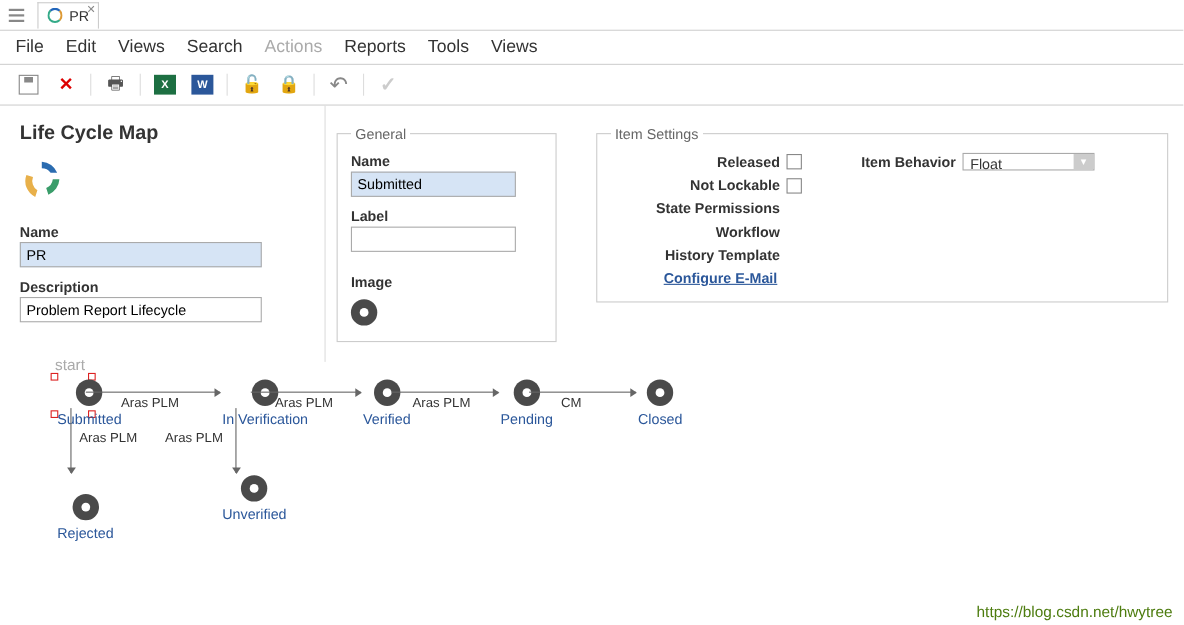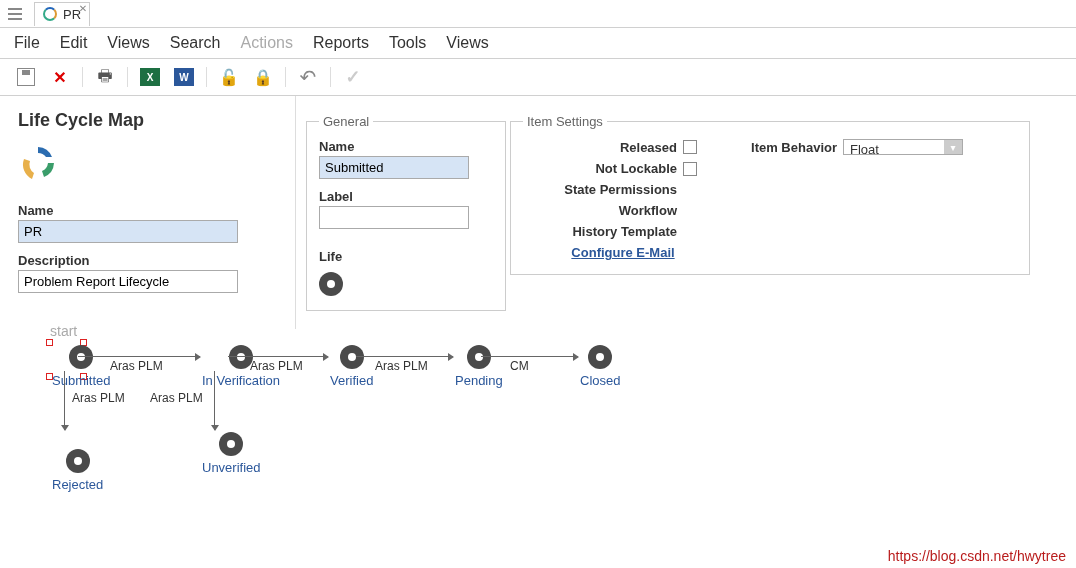--- a/index.html
+++ b/index.html
@@ -43,21 +43,21 @@
 
     .field-label { font-weight: bold; font-size: 13px; margin-bottom: 2px; }
     .text-input { width: 220px; padding: 3px 5px; border: 1px solid #aaa; font-size: 13px; margin-bottom: 10px; }
     .text-input.selected { background: #d6e4f5; }
 
     .right-panel { flex: 1; }
     .content-tabs { display: flex; border-bottom: 1px solid #ccc; padding-left: 4px; }
     .ctab { padding: 6px 16px; color: #555; cursor: pointer; }
     .ctab.active { border: 1px solid #ccc; border-bottom: 1px solid #fff; margin-bottom: -1px; color: #2b579a; }
 
-    .panels-row { display: flex; gap: 4px; padding: 18px 10px; align-items: flex-start; }
+    .panels-row { display: flex; gap: 36px; padding: 18px 10px; align-items: flex-start; }
     fieldset { border: 1px solid #ccc; padding: 10px 12px 14px; font-size: 13px; }
     legend { padding: 0 4px; color: #666; }
     .general-fs { width: 200px; }
     .settings-fs { width: 520px; }
 
     .settings-grid { display: grid; grid-template-columns: 160px 40px 120px 120px; row-gap: 6px; align-items: center; }
     .right-label { text-align: right; font-weight: bold; padding-right: 6px; }
     .chk { width: 14px; height: 14px; border: 1px solid #888; }
     .dropdown { display: flex; border: 1px solid #aaa; height: 16px; }
     .dropdown-text { padding: 2px 6px; flex: 1; }
@@ -73,21 +73,21 @@
     .node { position: absolute; display: flex; flex-direction: column; align-items: center; }
     .node-label { color: #2b579a; font-size: 13px; margin-top: 4px; }
     .start-label { position: absolute; color: #aaa; font-size: 14px; }
     .edge-label { position: absolute; font-size: 12px; color: #333; }
     .arrow { position: absolute; height: 1px; background: #666; }
     .arrow::after { content: ""; position: absolute; right: -1px; top: -3px; border-left: 6px solid #666; border-top: 4px solid transparent; border-bottom: 4px solid transparent; }
     .arrow-v { position: absolute; width: 1px; background: #666; }
     .arrow-v::after { content: ""; position: absolute; bottom: -1px; left: -3px; border-top: 6px solid #666; border-left: 4px solid transparent; border-right: 4px solid transparent; }
     .handle { position: absolute; width: 7px; height: 7px; border: 1px solid #d22; background: #fff; }
 
-    .watermark { position: absolute; bottom: 4px; right: 10px; color: #b91c1c; font-size: 14px; }
+    .watermark { position: absolute; bottom: 4px; right: 10px; color: #4d7c0f; font-size: 14px; }
   </style>
 </head>
 <body>
 
 <div class="tab-strip">
   <div class="hamburger">
       <span></span>
       <span></span>
       <span></span>
     </div>
@@ -150,21 +150,21 @@
 
   <div class="right-panel">
 
     <div class="panels-row">
       <fieldset class="general-fs">
         <legend>General</legend>
         <div class="field-label">Name</div>
         <input class="text-input selected" style="width: 150px;" value="Submitted">
         <div class="field-label">Label</div>
         <input class="text-input" style="width: 150px;" value="">
-        <div class="field-label" style="margin-top:10px">Life</div>
+        <div class="field-label" style="margin-top:10px">Image</div>
         <div class="state-circle" style="margin-top:8px"></div>
       </fieldset>
 
       <fieldset class="settings-fs">
         <legend>Item Settings</legend>
         <div class="settings-grid">
           <div class="right-label">Released</div>
           <div class="chk"></div>
           <div class="right-label">Item Behavior</div>
           <div class="dropdown">

